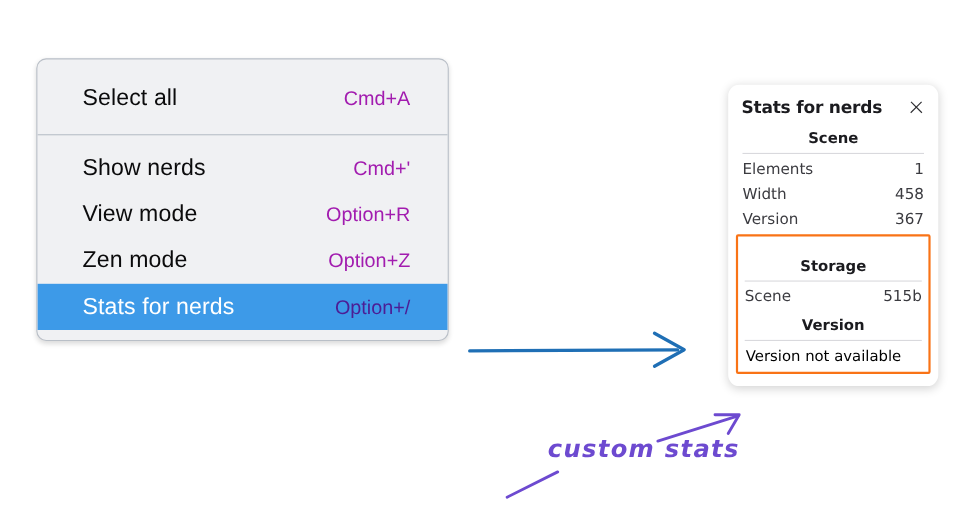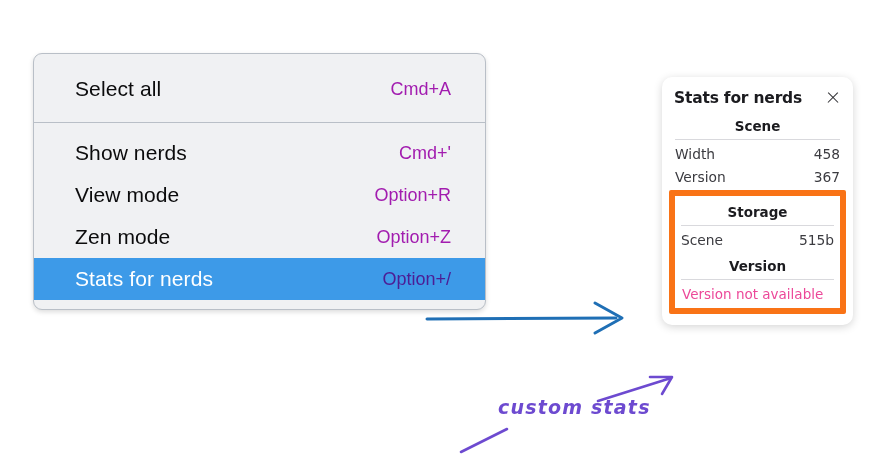--- a/index.html
+++ b/index.html
@@ -14,21 +14,21 @@
     overflow: hidden;
     font-family: "Liberation Sans", sans-serif;
     -webkit-font-smoothing: antialiased;
   }
 
   
   .context-menu {
     position: absolute;
     left: 33px;
     top: 53px;
-    width: 453px;
+    width: 375px;
     background: #f0f1f3;
     border: 1px solid #b9bfc7;
     border-radius: 9px;
     box-shadow: 0 2px 5px rgba(0,0,0,0.14);
     overflow: hidden;
     box-sizing: border-box;
   }
   .menu-group {
     padding: 9px 0;
   }
@@ -132,47 +132,47 @@
     align-items: baseline;
     font-size: 13.8px;
     color: #3b3b40;
     padding: 3.5px 2px;
   }
   .sp-row .sp-val {
     color: #3b3b40;
   }
   .sp-note {
     font-size: 13.5px;
-    color: #ec4899;
+    color: #000000;
     padding: 4px 3px 2px 3px;
     white-space: nowrap;
   }
 
   
   .sp-highlight {
-    border: 6px solid #f97316;
+    border: 2px solid #f97316;
     border-radius: 2px;
     margin: 2px -4px 0 -4px;
-    padding: 1px 4px 4px 4px;
+    padding: 12px 4px 4px 4px;
   }
 
   
   .annot-layer {
     position: absolute;
     left: 0; top: 0;
     width: 873px;
     height: 461px;
     pointer-events: none;
   }
   .handwritten {
     position: absolute;
     left: 498px;
     top: 396px;
     font-family: "DejaVu Sans", sans-serif;
-    font-size: 19px;
+    font-size: 22px;
     font-style: italic;
     font-weight: bold;
     letter-spacing: 1.2px;
     color: #6d4ad0;
     white-space: nowrap;
   }
 </style>
 </head>
 <body>
 
@@ -211,20 +211,24 @@
 
   <div class="sp-titlebar">
     <span class="sp-title">Stats for nerds</span>
     <span class="sp-close"></span>
   </div>
 
   <div class="sp-section-head">Scene</div>
   <div class="sp-divider"></div>
 
   <div class="sp-row">
+    <span class="sp-key">Elements</span>
+    <span class="sp-val">1</span>
+  </div>
+  <div class="sp-row">
     <span class="sp-key">Width</span>
     <span class="sp-val">458</span>
   </div>
   <div class="sp-row">
     <span class="sp-key">Version</span>
     <span class="sp-val">367</span>
   </div>
 
   <div class="sp-highlight">
 

